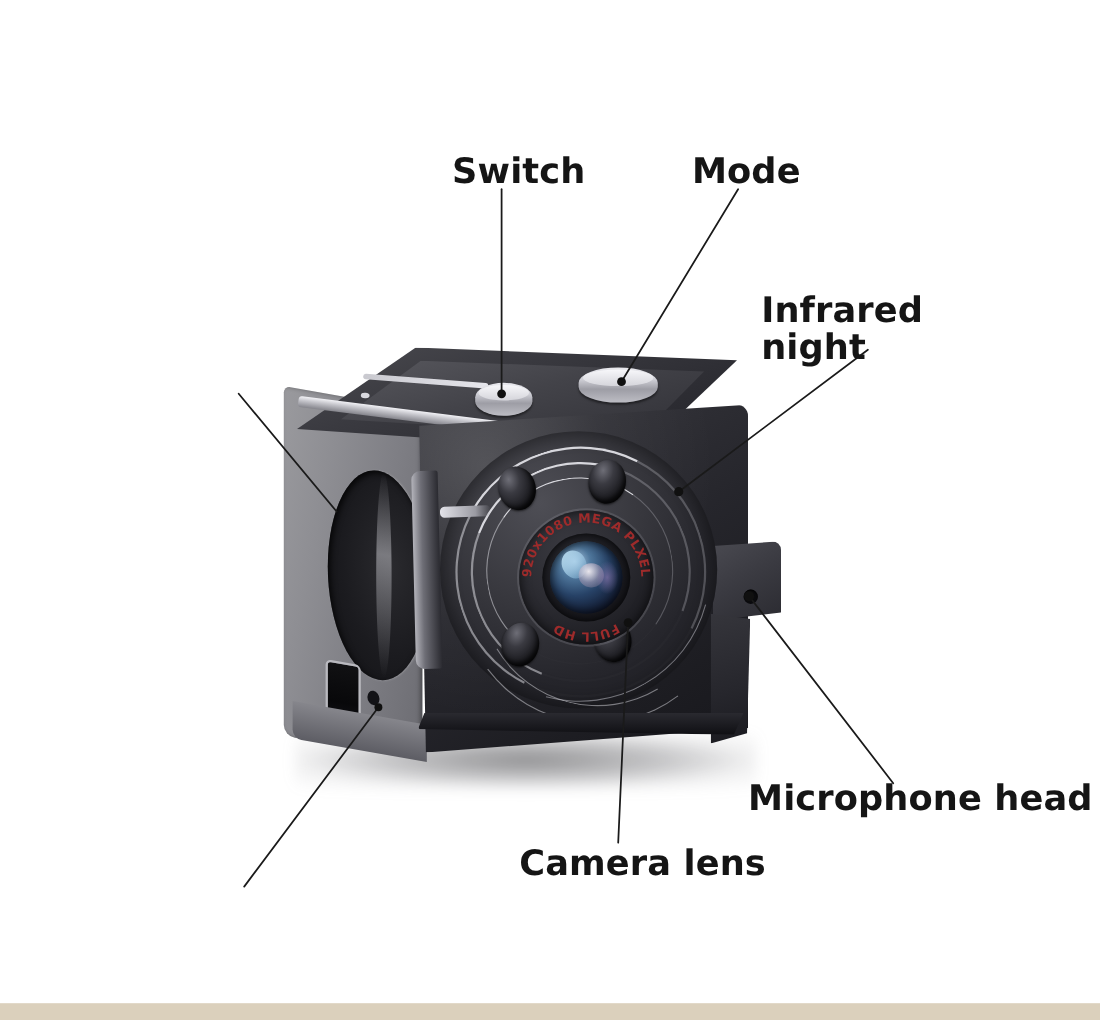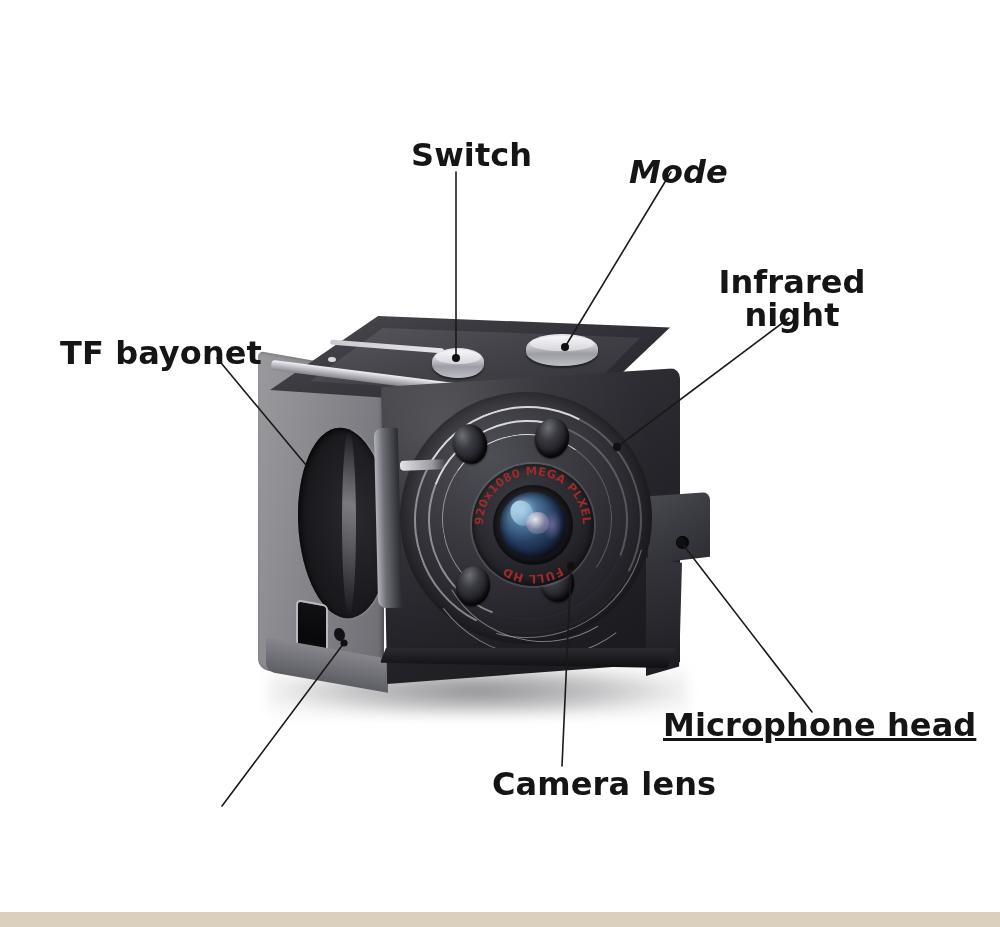--- a/index.html
+++ b/index.html
@@ -30,21 +30,21 @@
   
   .callout-label {
     position: absolute;
     color: #151515;
     font-size: 32px;
     font-weight: 700;
     letter-spacing: 0.1px;
     white-space: nowrap;
     line-height: 1.04;
   }
-  .callout-label.two-line { white-space: normal; text-align: center; }
+  .callout-label.two-line { white-space: normal; }
 
   
   #leaders {
     position: absolute;
     left: 0; top: 0;
     width: 1000px;
     height: 927px;
     pointer-events: none;
   }
 
@@ -497,27 +497,26 @@
       <circle cx="565" cy="347" r="4"></circle>
       <circle cx="617" cy="447" r="4.2"></circle>
       <circle cx="681" cy="542" r="4.6"></circle>
       <circle cx="571" cy="566" r="4"></circle>
       <circle cx="344" cy="643" r="3.6"></circle>
     </g>
   </svg>
 
   <div class="callout-label" style="left:411px; top:139px;">Switch</div>
 
-  <div class="callout-label" style="left:629px; top:156px;font-style:italic;">Mode</div>
+  <div class="callout-label" style="left:629px; top:139px;">Mode</div>
 
   <div class="callout-label two-line" style="left:692px; top:266px; width:200px;">
     <div>Infrared night</div>
   </div>
 
-  <div class="callout-label" style="left:60px; top:337px;">TF bayonet</div>
-
-  <div class="callout-label" style="left:663px; top:709px;text-decoration:underline;">Microphone head</div>
-
-  <div class="callout-label" style="left:472px; top:768px;margin-left:20px;">Camera lens</div>
+
+  <div class="callout-label" style="left:680px; top:709px;">Microphone head</div>
+
+  <div class="callout-label" style="left:472px; top:768px;">Camera lens</div>
 
 
   <div id="bottom-band" style="background: rgb(219, 208, 188);"></div>
 </div>
 
 </body></html>

